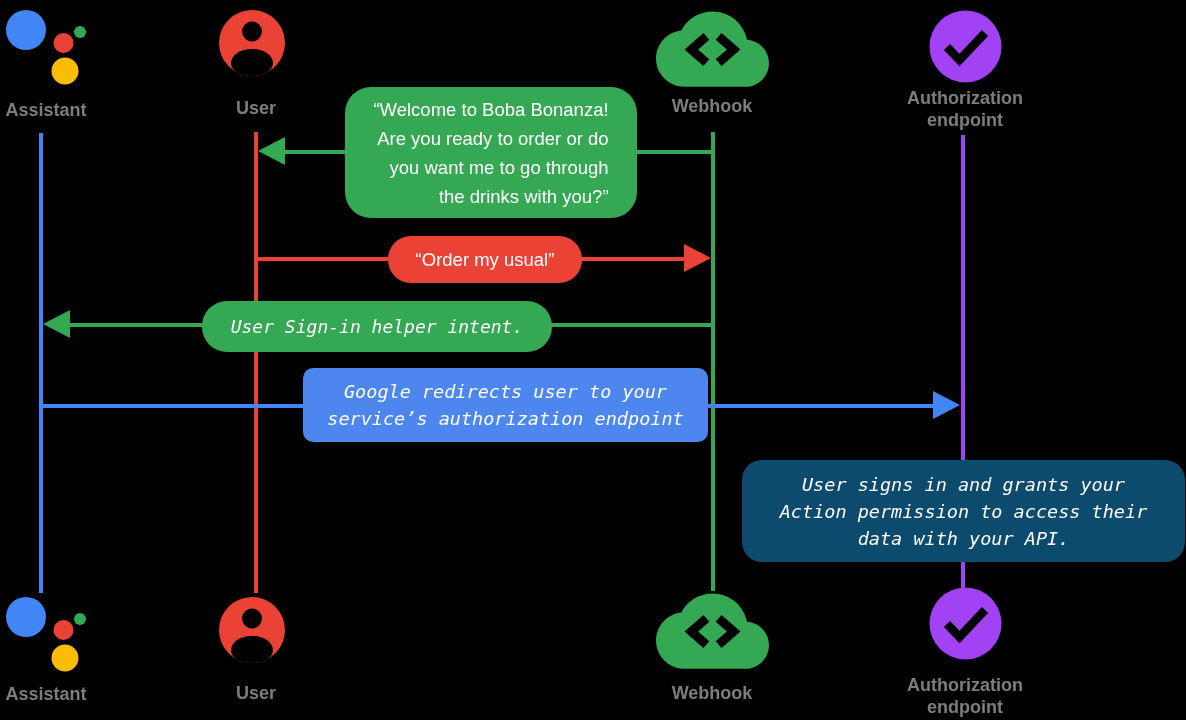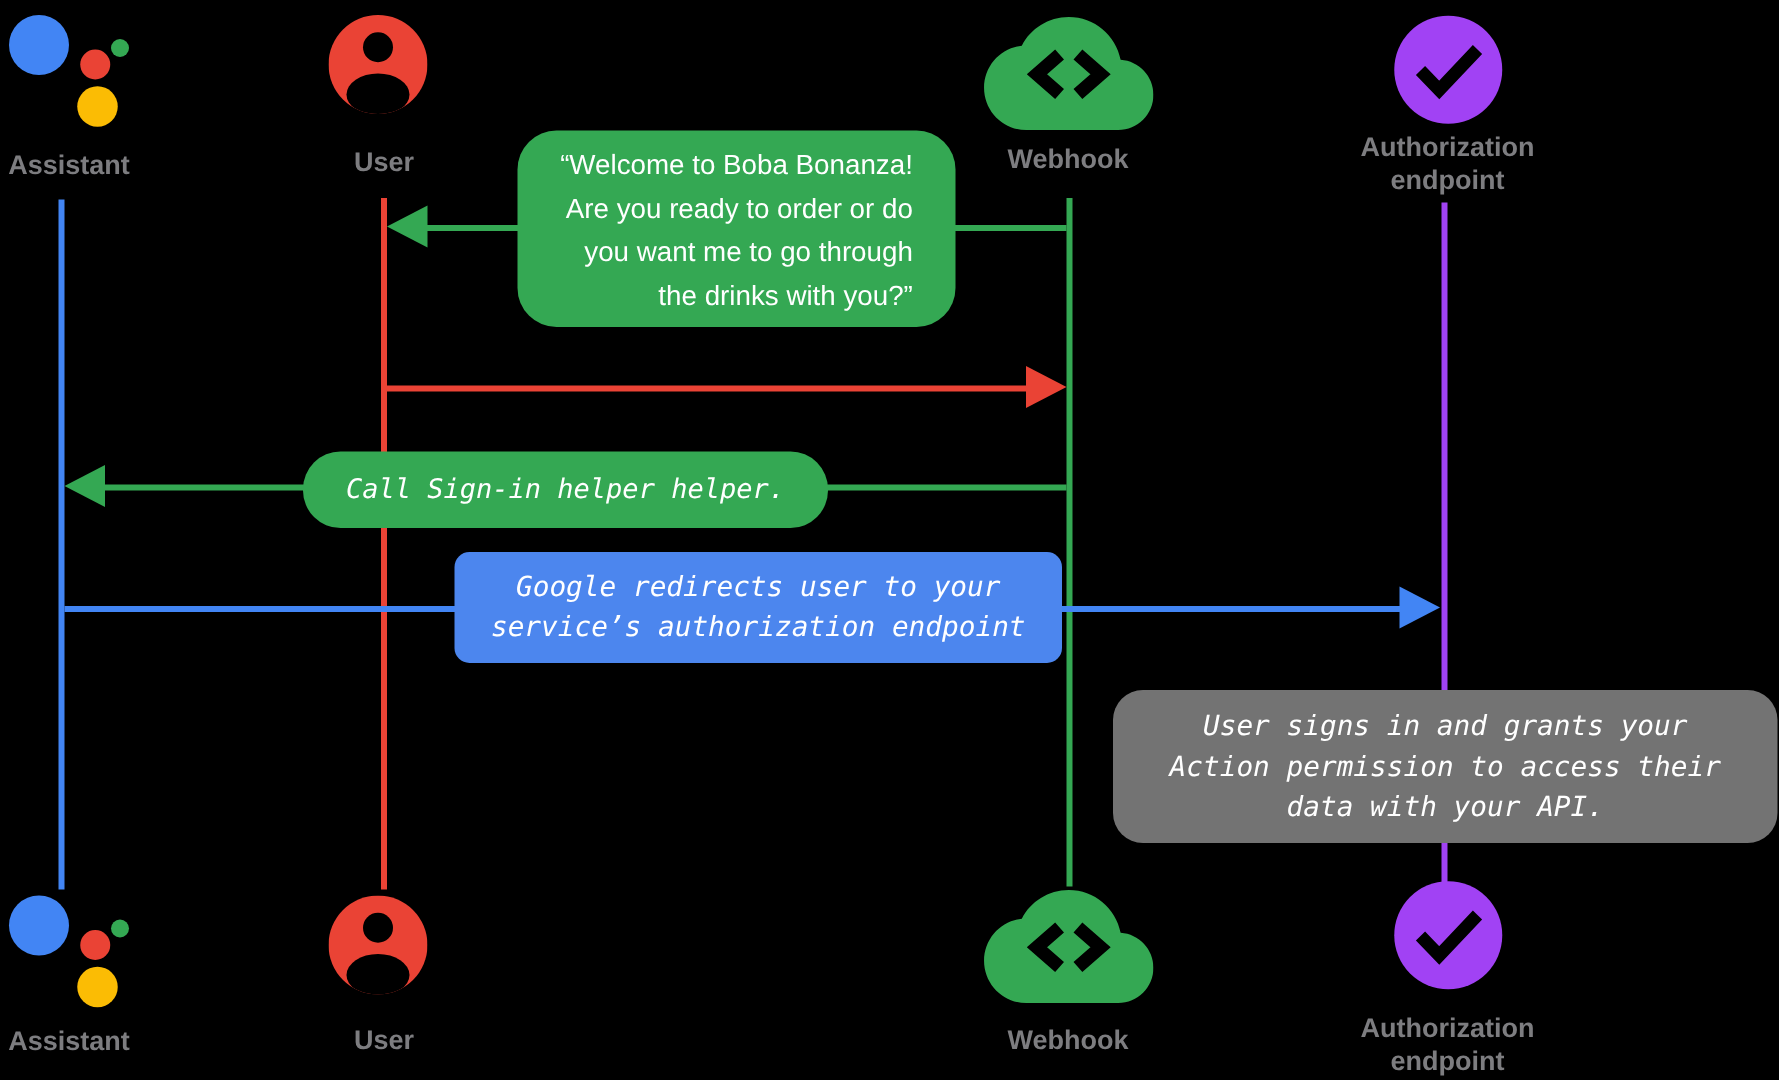--- a/index.html
+++ b/index.html
@@ -24,21 +24,21 @@
   #m4-head{left:933px;top:391px;border-top:14px solid transparent;border-bottom:14px solid transparent;border-left:27px solid #4285F4;}
   
   .bubble{position:absolute;z-index:2;display:flex;align-items:center;justify-content:center;
           text-align:center;color:#fff;white-space:pre-line;box-sizing:border-box;}
   .sans{font-family:"Liberation Sans",sans-serif;font-size:18.5px;line-height:29px;}
   .mono{font-family:"DejaVu Sans Mono","Liberation Mono",monospace;font-style:italic;font-size:18px;line-height:27px;}
   #b-welcome{left:345px;top:87px;width:292px;height:131px;background:#34A853;border-radius:26px;text-align:right;}
   #b-order{left:388px;top:236px;width:194px;height:47px;background:#EA4335;border-radius:23px;}
   #b-signin{left:202px;top:301px;width:350px;height:51px;background:#34A853;border-radius:25px;}
   #b-redirect{left:303px;top:368px;width:405px;height:74px;background:#4C86EE;border-radius:10px;font-size:18.5px;}
-  #b-note{left:742px;top:460px;width:443px;height:102px;background:#737373;border-radius:20px;font-size:18.5px;}
+  #b-note{left:742px;top:460px;width:443px;height:102px;background:#0c4a6e;border-radius:20px;font-size:18.5px;}
   
   .icon{position:absolute;z-index:2;}
   .actor-label{position:absolute;z-index:2;color:#7d7d80;font-weight:bold;font-size:18px;
                line-height:22px;text-align:center;}
   #ic-assistant-top{left:5px;top:8px;}    #ic-assistant-bot{left:5px;top:595px;}
   #ic-user-top{left:219px;top:10px;}      #ic-user-bot{left:219px;top:597px;}
   #ic-webhook-top{left:656px;top:2px;}    #ic-webhook-bot{left:656px;top:584px;}
   #ic-auth-top{left:928px;top:9px;}       #ic-auth-bot{left:928px;top:586px;}
   #lb-assistant-top{left:0px;top:99px;width:92px;}
   #lb-user-top{left:206px;top:97px;width:100px;}
@@ -65,21 +65,22 @@
   <div class="head" id="m2-head"></div>
   <div class="bar" id="m3-bar"></div>
   <div class="head" id="m3-head"></div>
   <div class="bar" id="m4-bar"></div>
   <div class="head" id="m4-head"></div>
 
   <div class="bubble sans" id="b-welcome">“Welcome to Boba Bonanza!
 Are you ready to order or do
 you want me to go through
 the drinks with you?”</div>
-  <div class="bubble mono" id="b-signin">Call Sign-in helper helper.</div>
+  <div class="bubble sans" id="b-order">“Order my usual”</div>
+  <div class="bubble mono" id="b-signin">User Sign-in helper intent.</div>
   <div class="bubble mono" id="b-redirect">Google redirects user to your
 service’s authorization endpoint</div>
   <div class="bubble mono" id="b-note">User signs in and grants your
 Action permission to access their
 data with your API.</div>
 
   <svg class="icon" id="ic-assistant-top" width="88" height="82" viewBox="0 0 88 82">
     <circle cx="21" cy="22" r="20" fill="#4285F4"></circle>
     <circle cx="58.5" cy="35" r="10" fill="#EA4335"></circle>
     <circle cx="75" cy="24" r="6" fill="#34A853"></circle>

